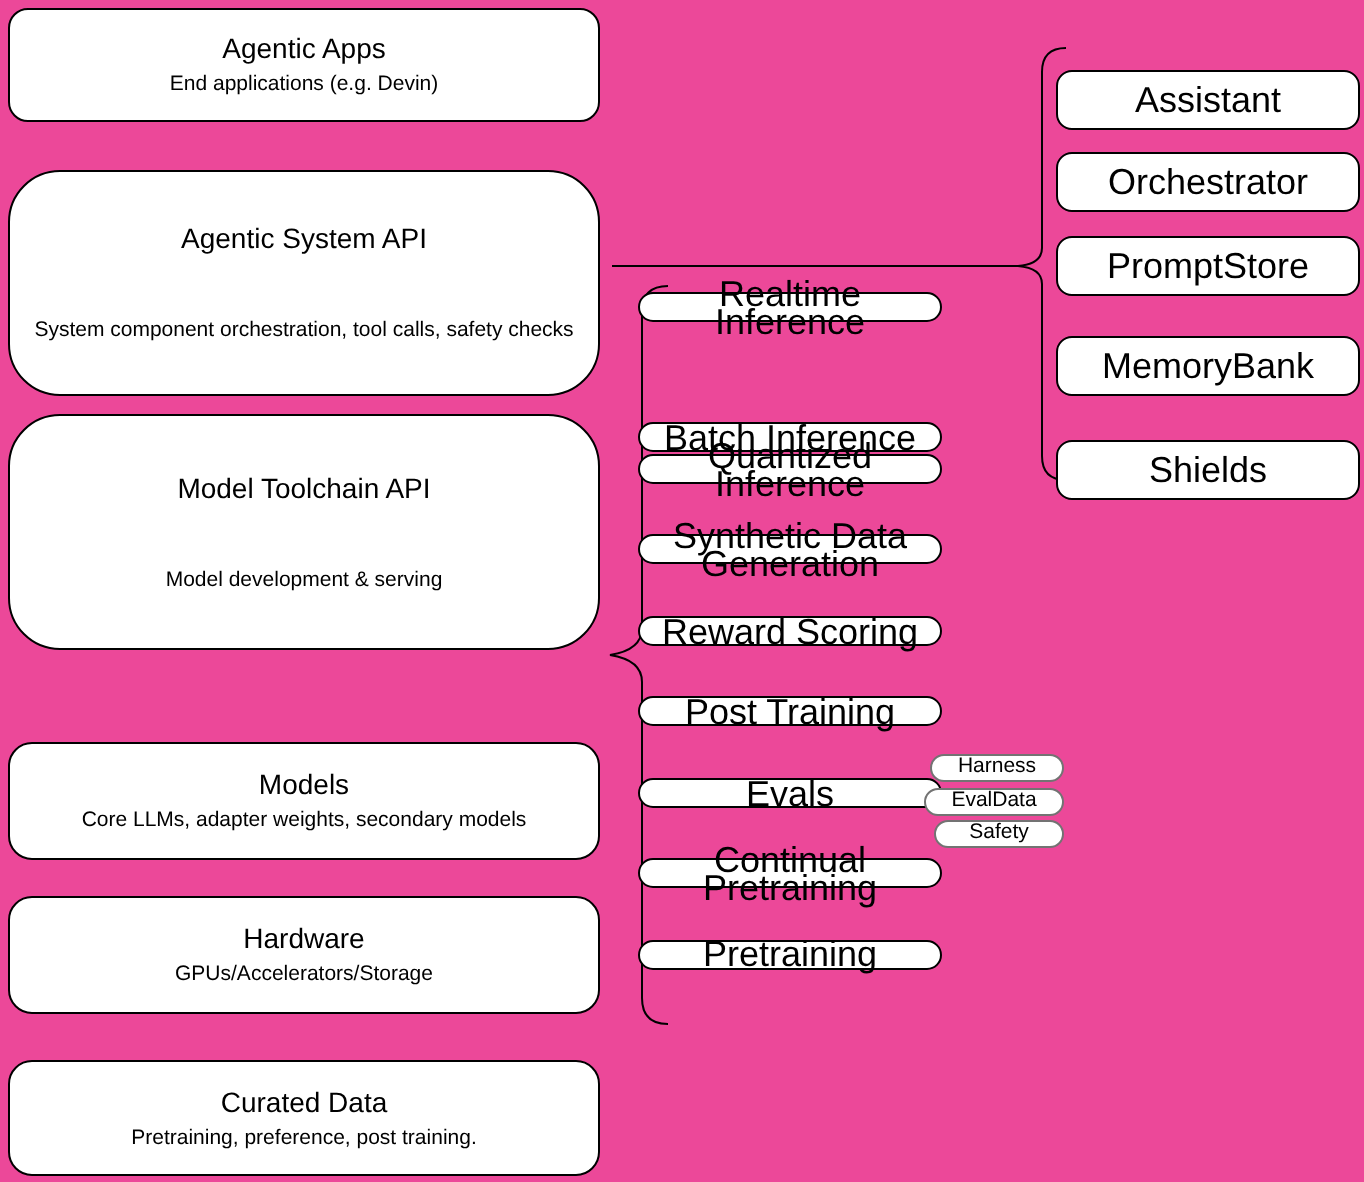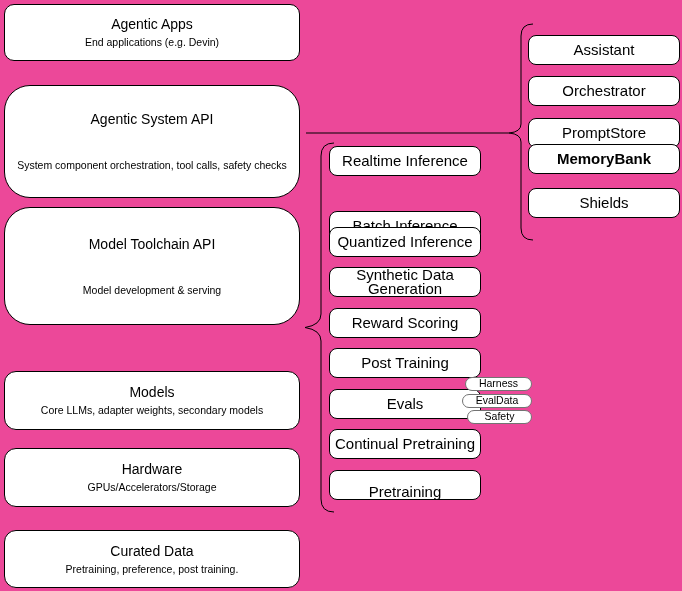--- a/index.html
+++ b/index.html
@@ -26,23 +26,23 @@
     box-sizing: border-box;
     display: flex;
     flex-direction: column;
     align-items: center;
     justify-content: center;
     text-align: center;
   }
   .lbox { left: 4px; width: 296px; }
   .ltitle { font-size: 14px; line-height: 17px; }
   .lsub { font-size: 10.5px; line-height: 13px; margin-top: 3px; }
-  .mbox { left: 329px; width: 152px; height: 30px; border-radius: 8px; }
+  .mbox { left: 319px; width: 152px; height: 15px; border-radius: 8px; }
   .rbox { left: 528px; width: 152px; height: 30px; border-radius: 8px; }
-  .mlabel, .rlabel { font-size: 15px; line-height: 14px; }
+  .mlabel, .rlabel { font-size: 18px; line-height: 14px; }
   .pill {
     position: absolute;
     background: #ffffff;
     border: 1px solid #737373;
     box-sizing: border-box;
     border-radius: 8px;
     height: 14px;
     display: flex;
     align-items: flex-start;
     justify-content: center;
@@ -134,20 +134,20 @@
 
   <div class="node rbox" style="top:35px;">
     <span class="rlabel">Assistant</span>
   </div>
   <div class="node rbox" style="top:76px;">
     <span class="rlabel">Orchestrator</span>
   </div>
   <div class="node rbox" style="top:118px;">
     <span class="rlabel">PromptStore</span>
   </div>
-  <div class="node rbox" style="top:144px;font-weight:bold;">
+  <div class="node rbox" style="top:168px;">
     <span class="rlabel">MemoryBank</span>
   </div>
-  <div class="node rbox" style="top:188px;">
+  <div class="node rbox" style="top:220px;">
     <span class="rlabel">Shields</span>
   </div>
 
 </div>
 
 </body></html>

